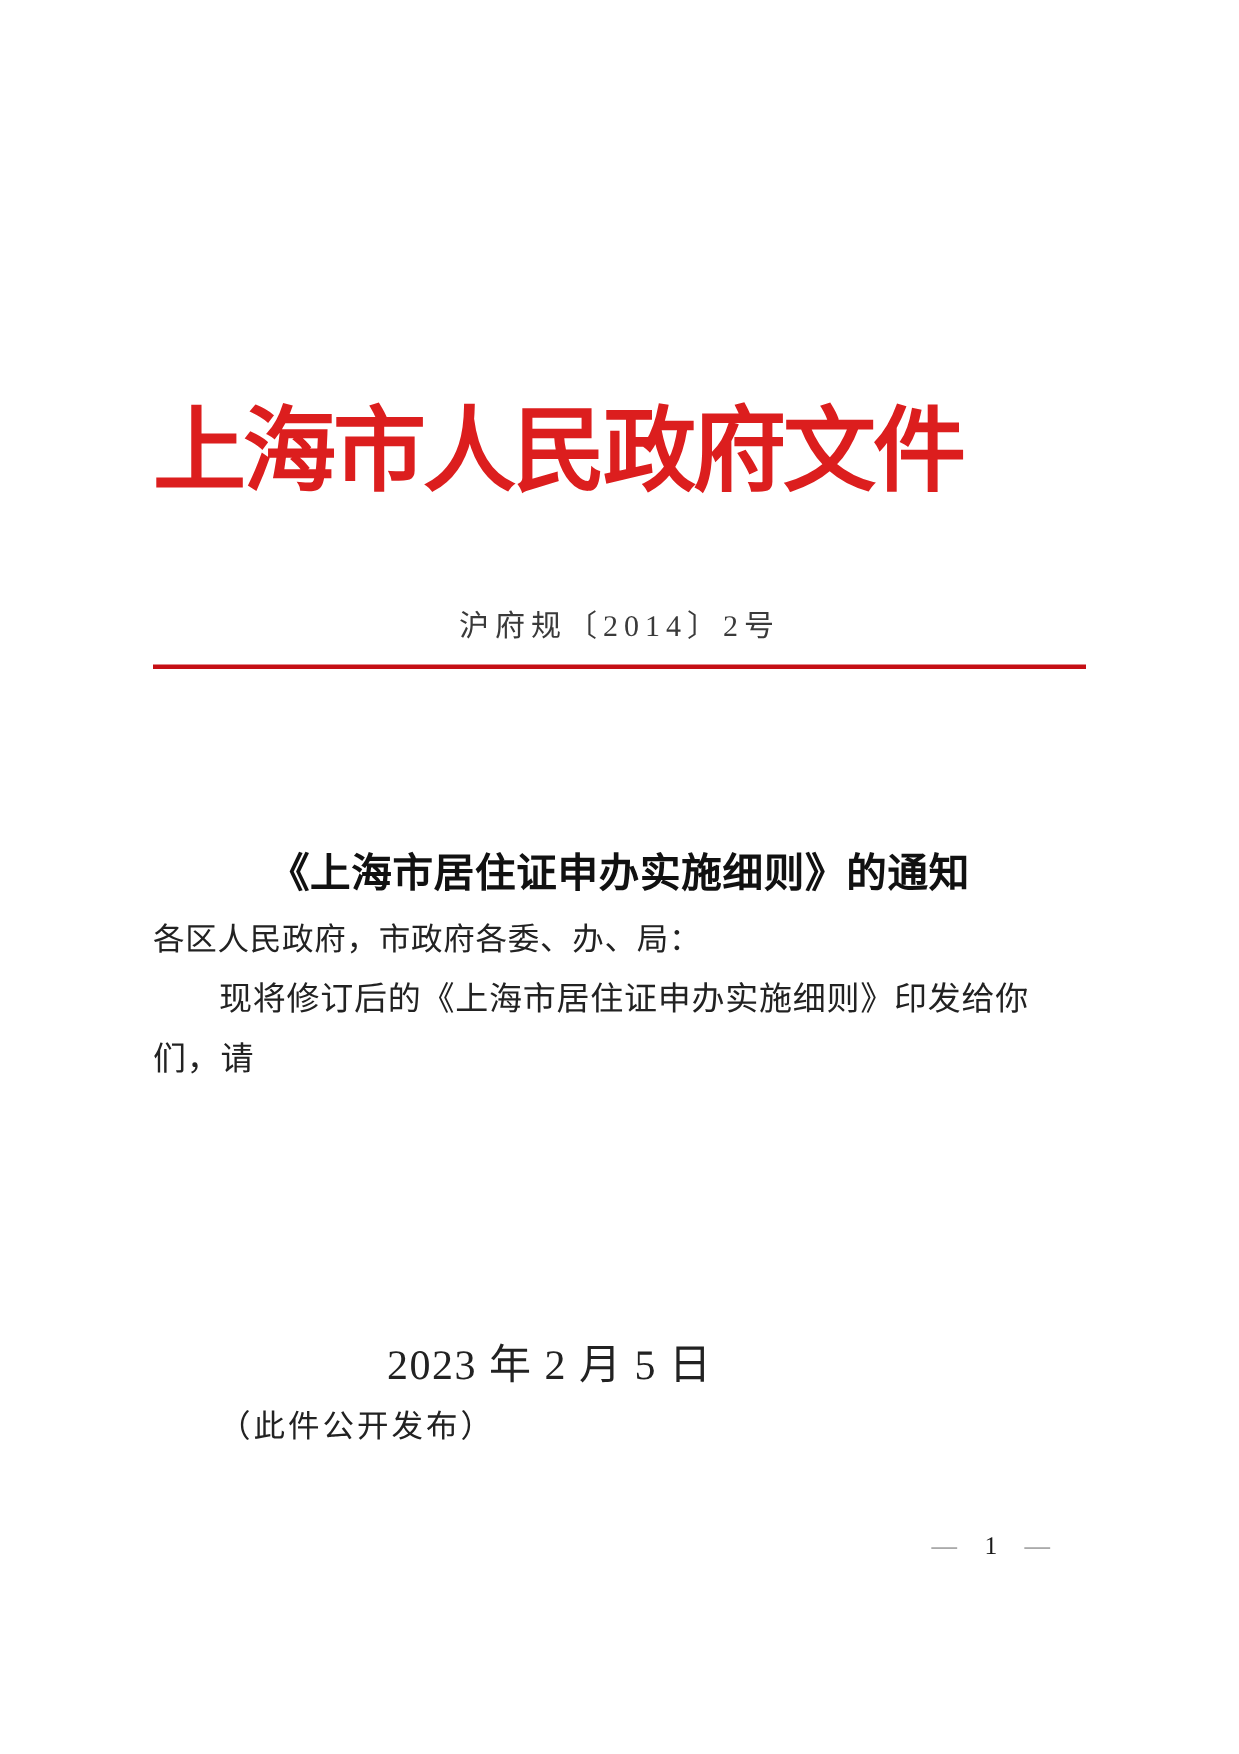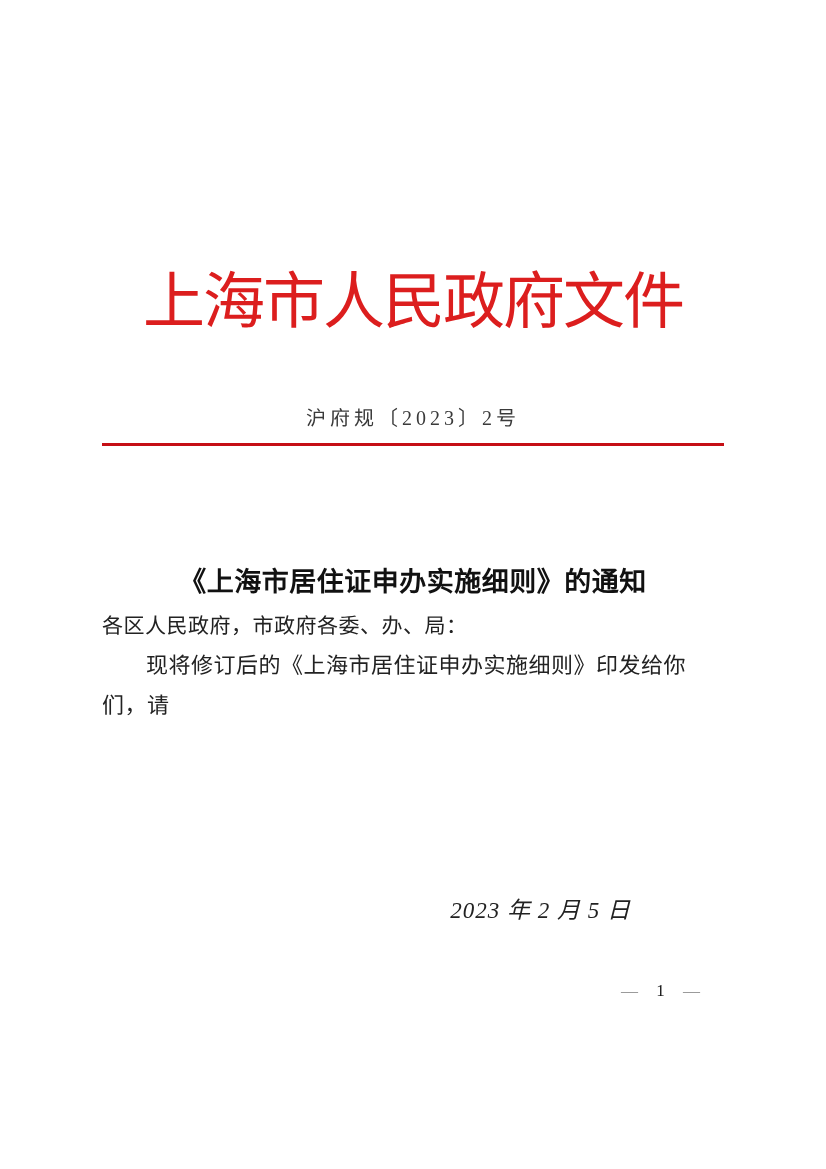--- a/index.html
+++ b/index.html
@@ -22,23 +22,23 @@
     padding-top: 266px;
   }
   .content {
     width: 622px;
     margin: 0 auto;
   }
   
   .org-title {
     font-size: 62px;
     line-height: 72px;
-    font-weight: 400;
+    font-weight: 700;
     letter-spacing: -2px;
-    text-align: center;
+    text-align: left;
     color: var(--title-red, #DC1E1E);
     white-space: nowrap;
   }
   .doc-no {
     margin-top: 68px;
     font-size: 20px;
     line-height: 24px;
     letter-spacing: 4px;
     text-align: center;
     color: #3a3a3a;
@@ -71,27 +71,26 @@
   .body-line {
     font-size: 22px;
     line-height: 40px;
     color: #222222;
     letter-spacing: 0.5px;
   }
   .body-line.indent { text-indent: 2em; }
   
   .doc-date {
     margin-top: 165px;
-    font-size: 23px;
+    font-size: 28px;
     line-height: 40px;
     color: #222222;
-    text-align: right;
+    text-align: center;
     padding-right: 93px;
     letter-spacing: 1px;
-    font-style: italic;
   }
   .publish-note {
     font-size: 21px;
     line-height: 40px;
     color: #222222;
     padding-left: 44px;
     letter-spacing: 2px;
   }
   
   .page-num {
@@ -113,36 +112,37 @@
   }
 </style>
 </head>
 <body>
 
 <div class="page">
   <div class="content">
 
     <div class="org-title">上海市人民政府文件</div>
 
-    <div class="doc-no">沪府规〔2023〕2号</div>
+    <div class="doc-no">沪府规〔2014〕2号</div>
 
     <hr class="red-rule">
 
     <h1 class="doc-title">
       <br>
       <span>《上海市居住证申办实施细则》的通知</span>
     </h1>
 
     <p class="salutation">各区人民政府，市政府各委、办、局：</p>
 
     <p class="body-line indent">现将修订后的《上海市居住证申办实施细则》印发给你们，请</p>
 
 
     <div class="doc-date">2023 年 2 月 5 日</div>
 
+    <div class="publish-note">（此件公开发布）</div>
 
     <div class="page-num">
       <span class="dash">—</span>
       <span class="num">1</span>
       <span class="dash">—</span>
     </div>
 
   </div>
 </div>
 

